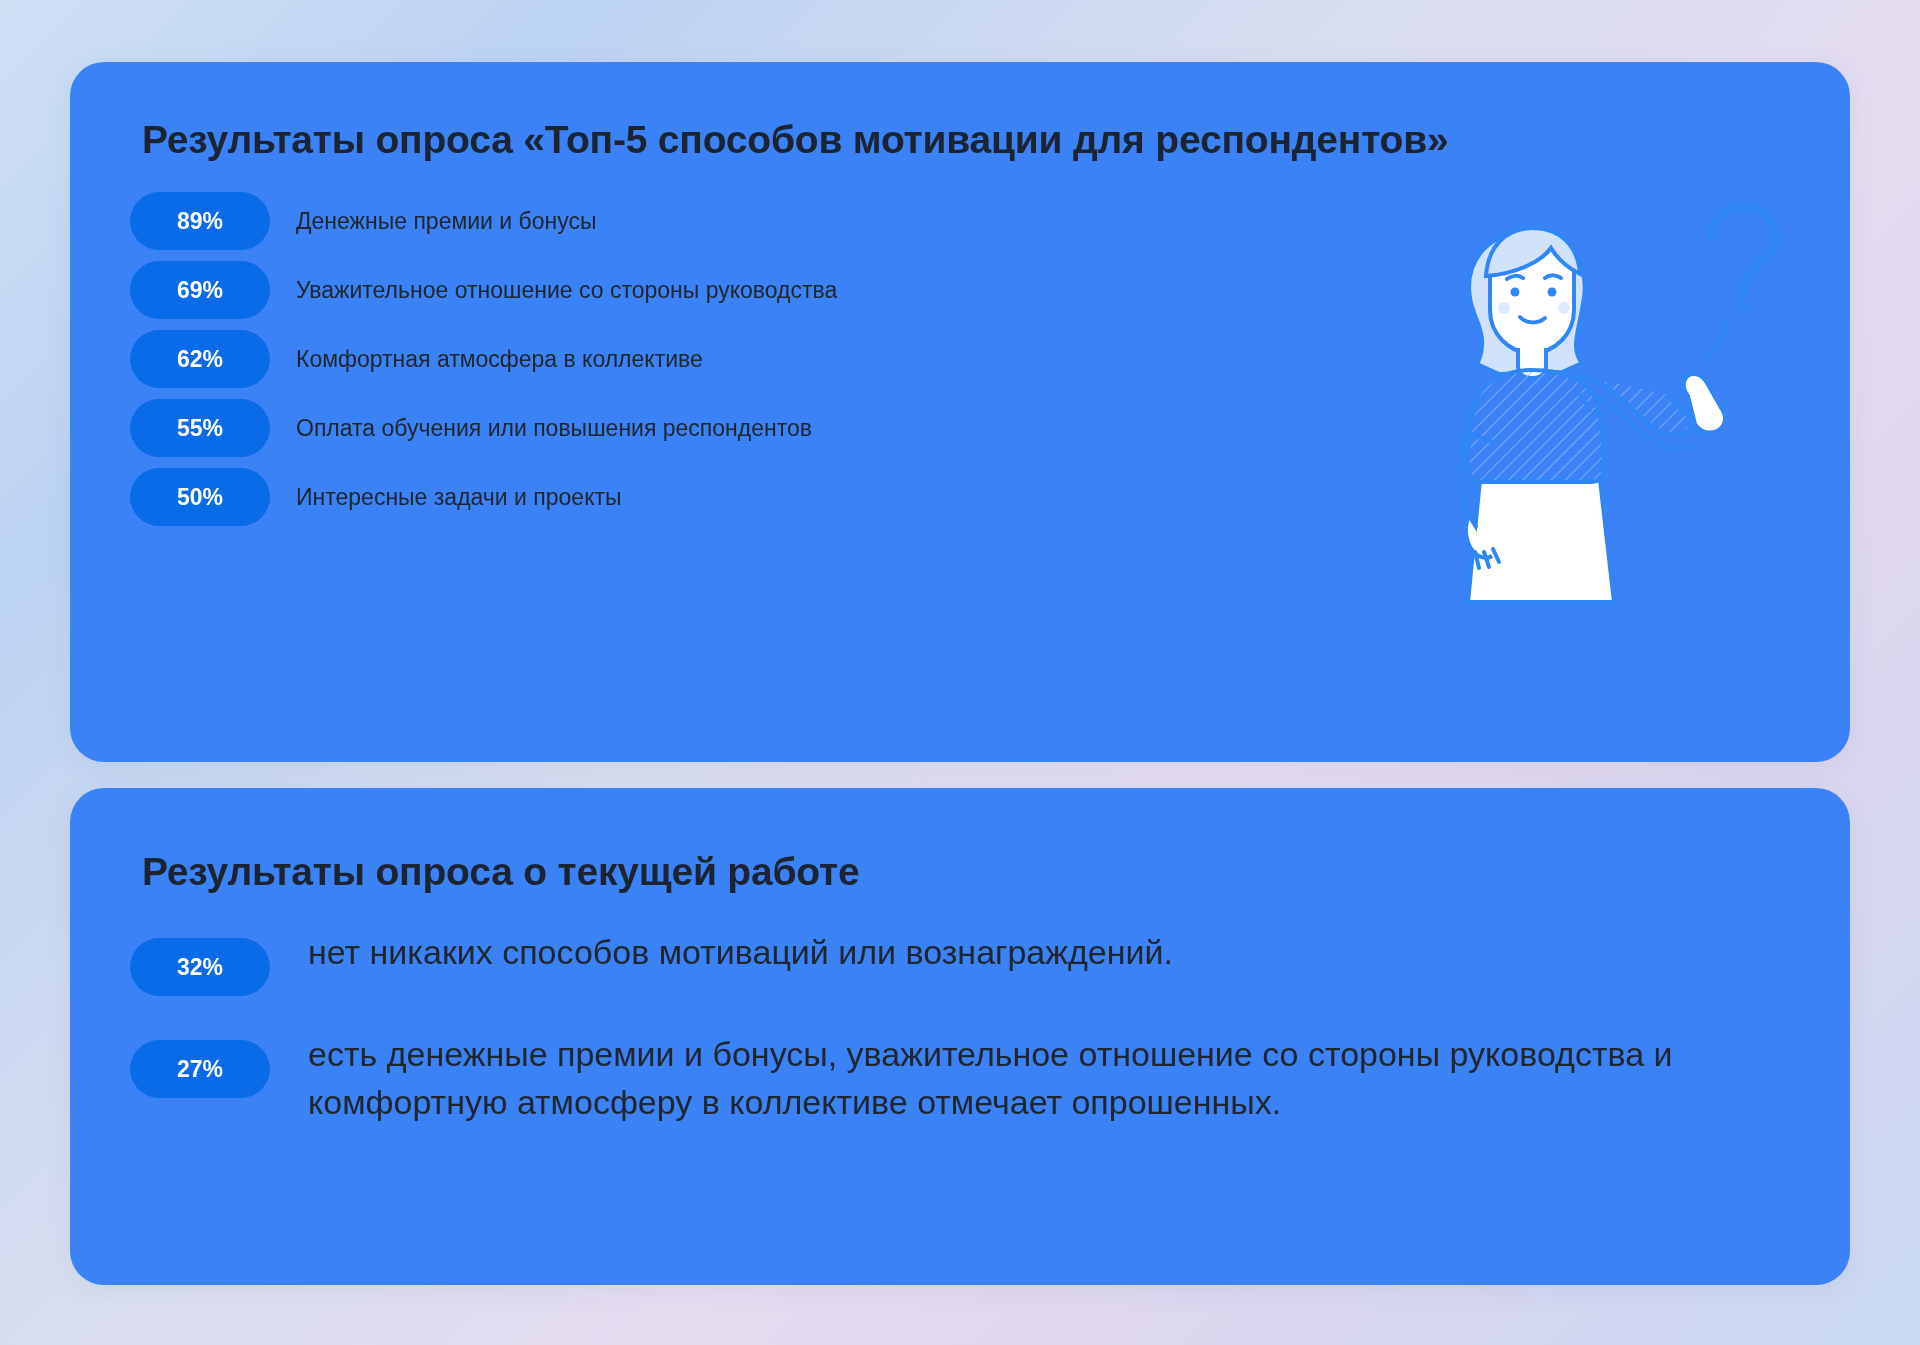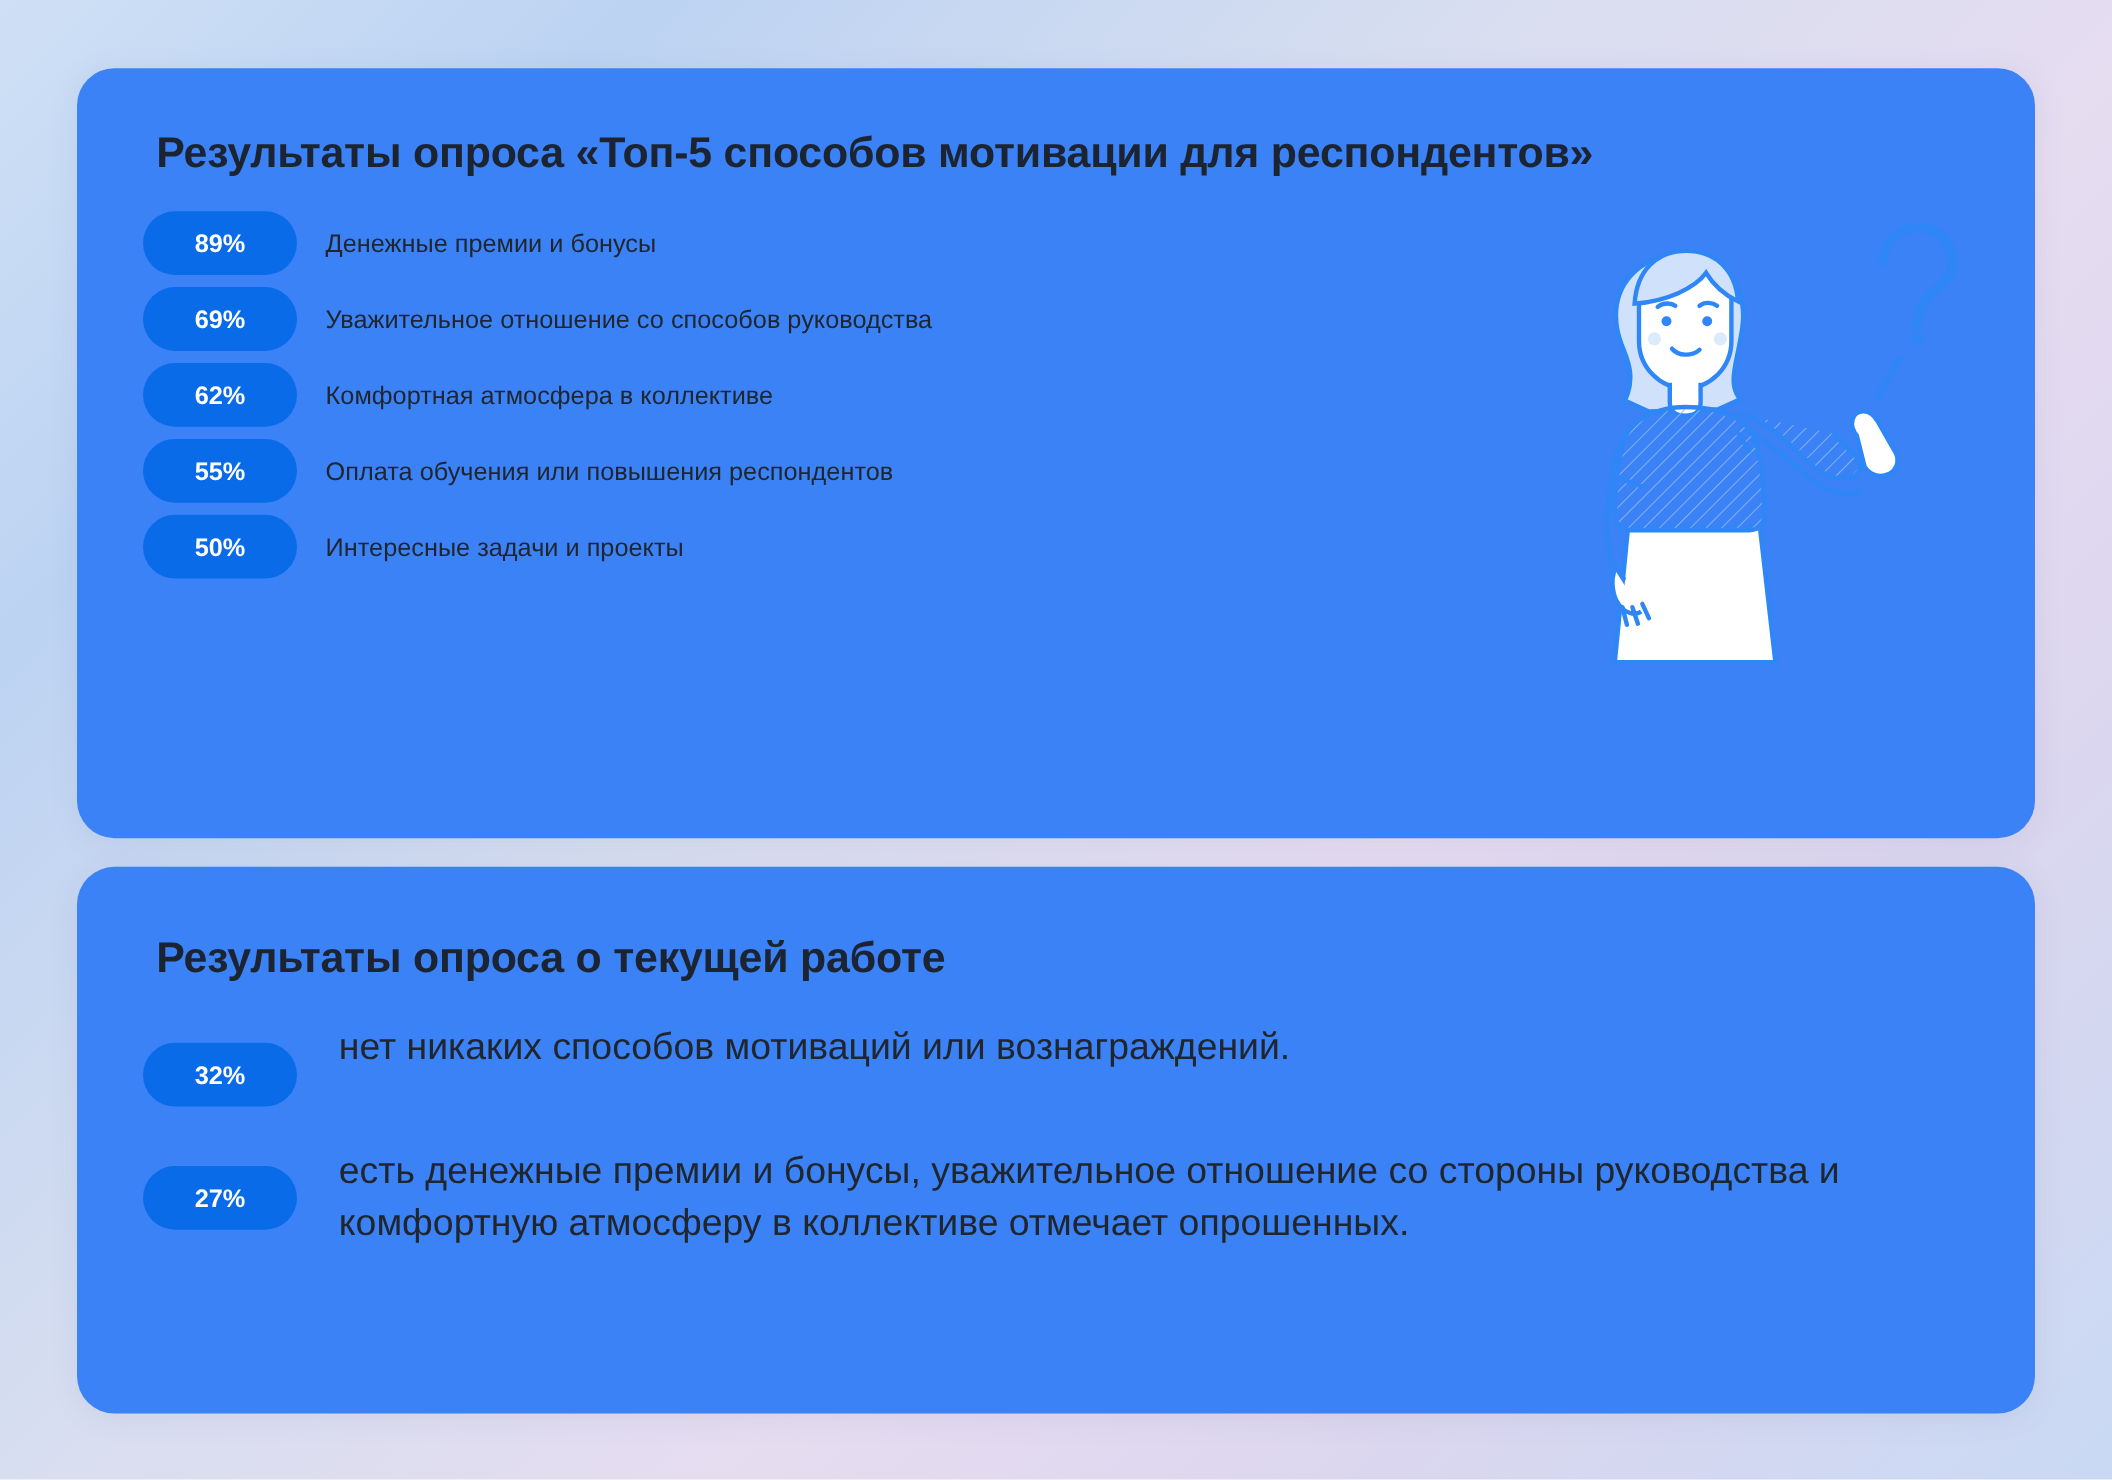--- a/index.html
+++ b/index.html
@@ -86,21 +86,21 @@
     display: flex;
     flex-direction: column;
     gap: 34px;
   }
   .row-wide {
     display: flex;
     align-items: flex-start;
     gap: 38px;
   }
   .row-wide .pill {
-    margin-top: 20px;
+    margin-top: 10px;
     text-align: right;
   }
   .row-wide .row-label {
     font-size: 34px;
     line-height: 1.42;
     max-width: 1440px;
   }
   
   .illustration {
     position: absolute;
@@ -120,21 +120,21 @@
   <section class="card card-top">
     <h2 class="card-title">Результаты опроса «Топ-5 способов мотивации для респондентов»</h2>
 
     <div class="rows">
       <div class="row">
         <span class="pill">89%</span>
         <span class="row-label">Денежные премии и бонусы</span>
       </div>
       <div class="row">
         <span class="pill">69%</span>
-        <span class="row-label">Уважительное отношение со способов руководства</span>
+        <span class="row-label">Уважительное отношение со стороны руководства</span>
       </div>
       <div class="row">
         <span class="pill">62%</span>
         <span class="row-label">Комфортная атмосфера в коллективе</span>
       </div>
       <div class="row">
         <span class="pill">55%</span>
         <span class="row-label">Оплата обучения или повышения респондентов</span>
       </div>
       <div class="row">

